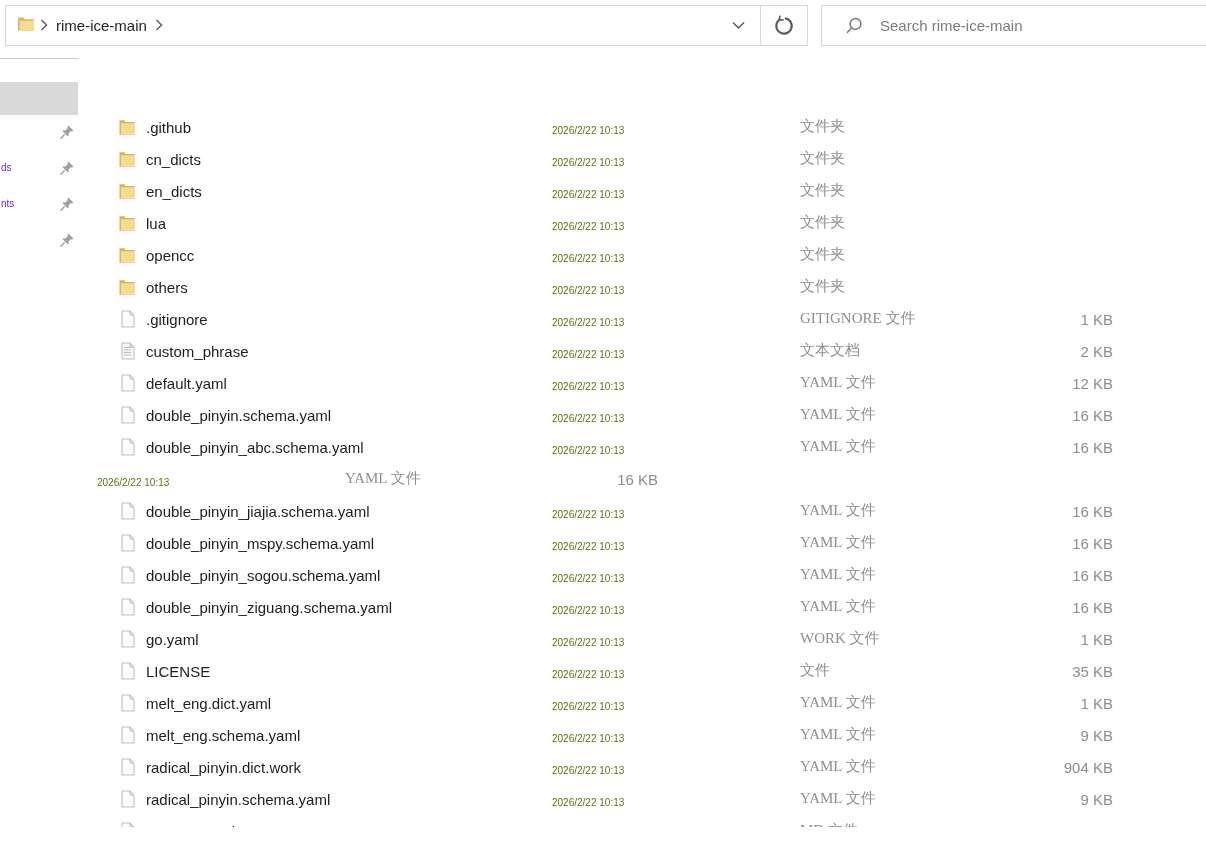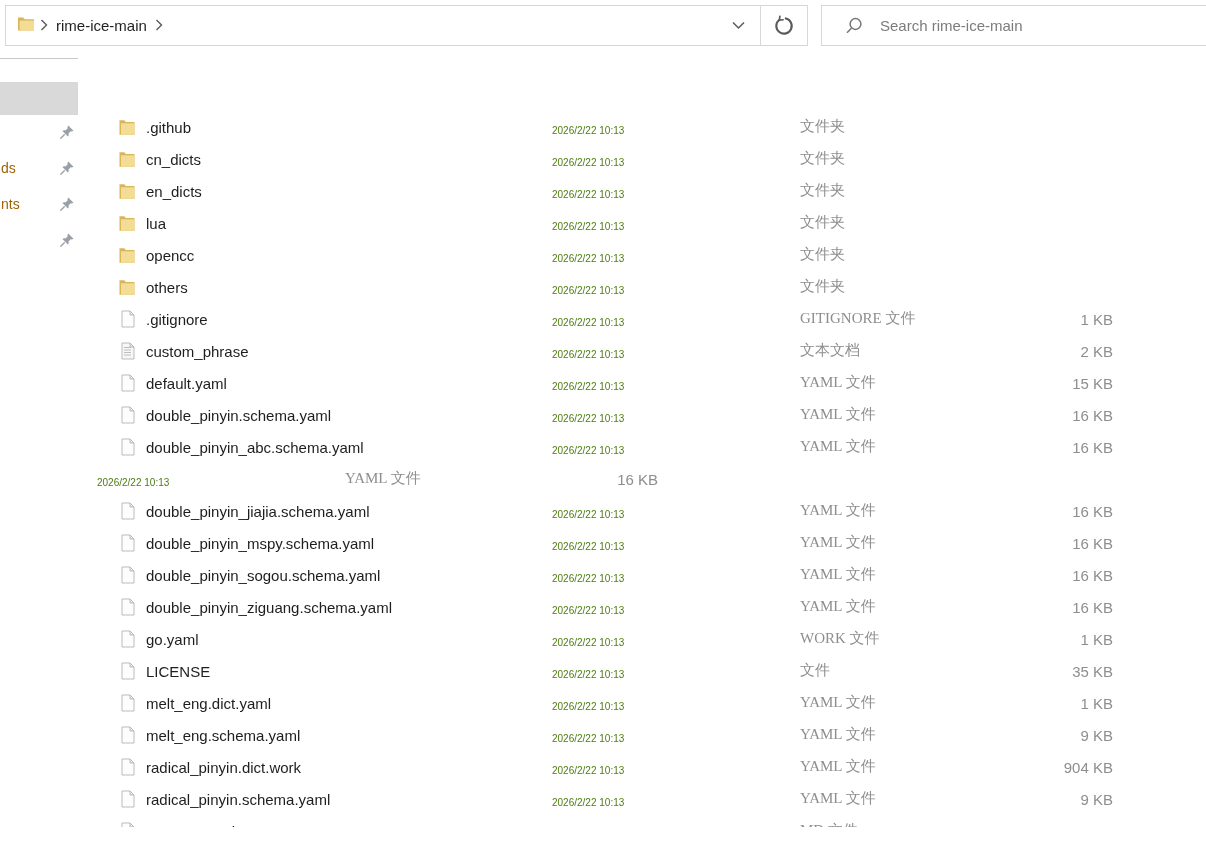--- a/index.html
+++ b/index.html
@@ -22,21 +22,21 @@
   .search-box .mag { margin-left:22px; display:flex; }
   .search-input { border:none; outline:none; margin-left:16px; font-size:15px; width:300px;
                   color:#444; font-family:"Liberation Sans", sans-serif; }
   .search-input::placeholder { color:#7c7c7c; opacity:1; }
 
   
   .sidebar { position:absolute; left:0; top:52px; width:80px; height:775px; background:#fff; }
   .side-topline { position:absolute; left:0; top:6px; width:78px; height:1px; background:#c9c9c9; }
   .side-selected { position:absolute; left:0; top:30px; width:78px; height:33px; background:#d9d9d9; }
   .side-item { position:absolute; left:0; width:80px; height:36px; }
-  .side-label { position:absolute; left:1px; top:0; line-height:36px; font-size:14px; color:#a16207; }
+  .side-label { position:absolute; left:1px; top:0; line-height:36px; font-size:10px; color:#6d28d9; }
   .pin { position:absolute; left:59px; top:10px; width:16px; height:16px; }
 
   
   .file-list { position:absolute; left:85px; top:52px; width:1121px; height:775px;
                overflow:hidden; background:#fff; }
   .list-header { position:absolute; left:0; top:0; width:1121px; height:46px; }
   .hdr-cell { position:absolute; top:0; height:46px; line-height:50px; font-size:15px; color:#5b6b85; cursor:pointer; }
   .hdr-name { left:28px; }
   .hdr-date { left:467px; }
   .hdr-type { left:715px; }
@@ -276,21 +276,21 @@
       <span class="icon">
             <svg width="15" height="18" viewBox="0 0 15 18">
               <path d="M2 1 h8 l4 4 v12 h-12 z" fill="#fdfdfd" stroke="#b3b3b3" stroke-width="0.9"></path>
               <path d="M10 1 l4 4 h-4 z" fill="#ececec" stroke="#b3b3b3" stroke-width="0.9"></path>
             </svg>
           </span>
       <span class="fname">default.yaml</span>
     </div>
     <div class="cell c-date">2026/2/22 10:13</div>
     <div class="cell c-type">YAML 文件</div>
-    <div class="cell c-size">15 KB</div>
+    <div class="cell c-size">12 KB</div>
   </div>
       <div class="row">
     <div class="cell c-name">
       <span class="icon">
             <svg width="15" height="18" viewBox="0 0 15 18">
               <path d="M2 1 h8 l4 4 v12 h-12 z" fill="#fdfdfd" stroke="#b3b3b3" stroke-width="0.9"></path>
               <path d="M10 1 l4 4 h-4 z" fill="#ececec" stroke="#b3b3b3" stroke-width="0.9"></path>
             </svg>
           </span>
       <span class="fname">double_pinyin.schema.yaml</span>

